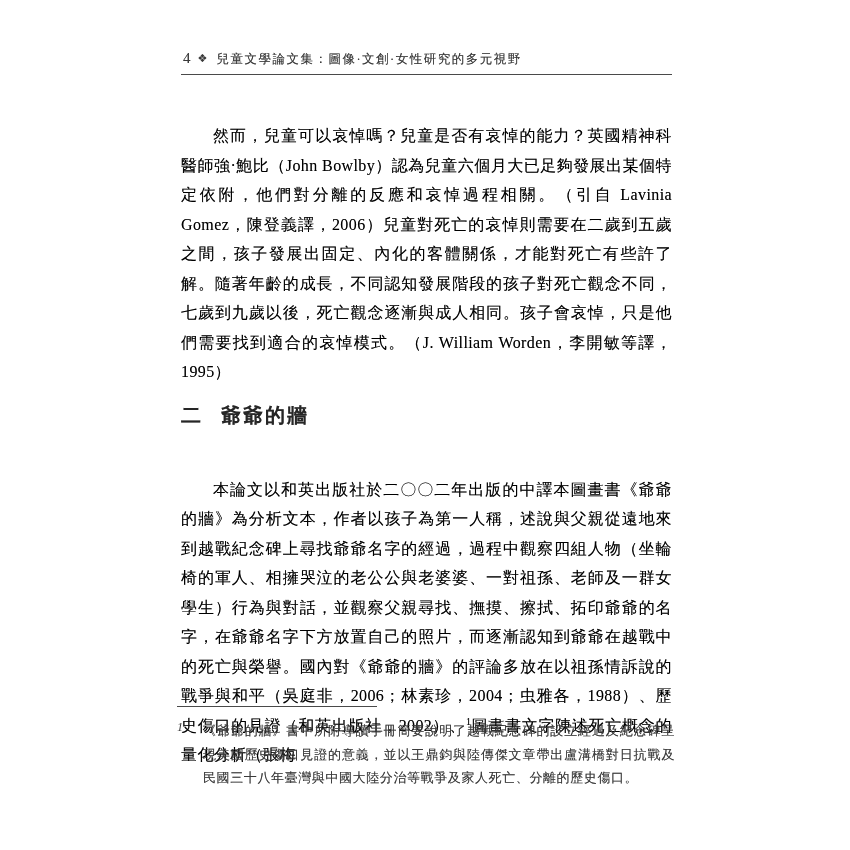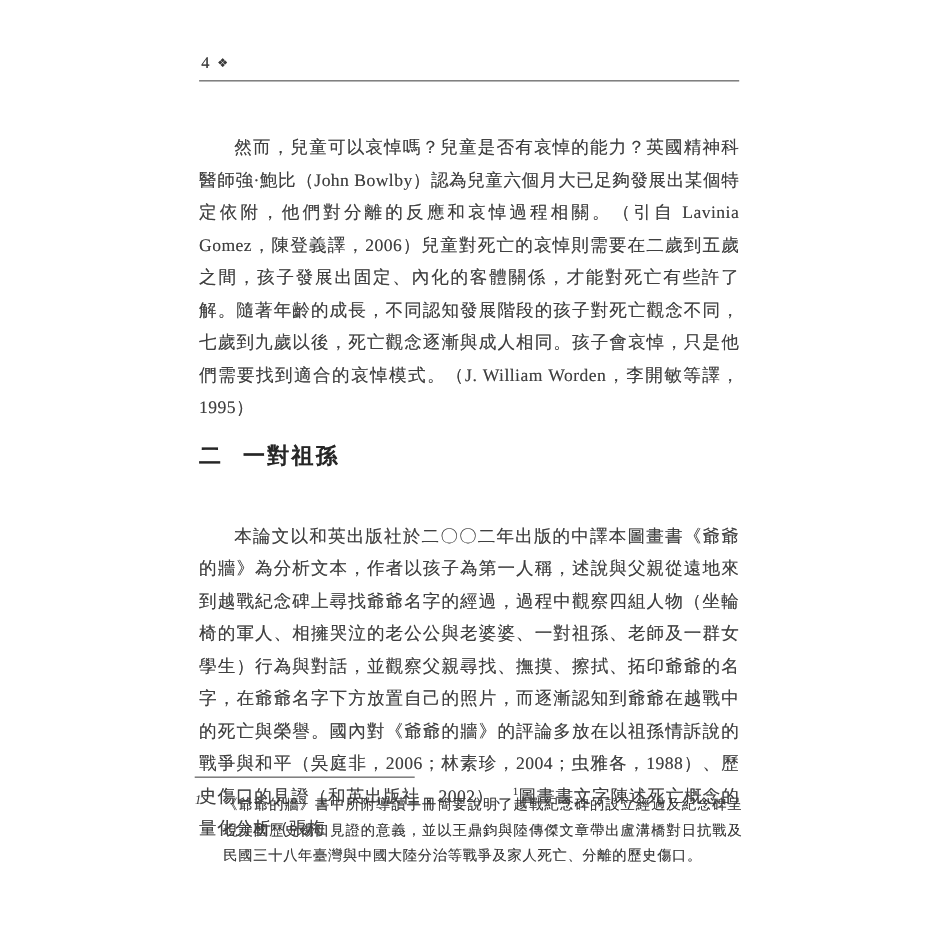--- a/index.html
+++ b/index.html
@@ -57,21 +57,21 @@
   
   .body-text {
     margin-top: 43px;
   }
   .body-para {
     font-size: 16px;
     line-height: 29.5px;
     text-align: justify;
     text-indent: 2em;
     letter-spacing: 0.4px;
-    color: #404040;
+    color: #000000;
     text-shadow: 0 0 0.5px rgba(48,48,48,0.5);
     margin-top: 46px;
   }
 
   .section-heading {
     margin-top: 15px;
     margin-bottom: 34px;
     font-size: 20px;
     font-weight: bold;
     color: #262626;
@@ -122,28 +122,29 @@
 </style>
 </head>
 <body>
 
 <div class="page">
   <div class="content">
 
     <header class="running-head">
       <span class="pagenum">4</span>
       <span class="orn">❖</span>
+      <span class="title">兒童文學論文集：圖像·文創·女性研究的多元視野</span>
     </header>
     <div class="head-rule"></div>
 
     <main class="body-text">
       <p class="body-para">然而，兒童可以哀悼嗎？兒童是否有哀悼的能力？英國精神科醫師強·鮑比（John Bowlby）認為兒童六個月大已足夠發展出某個特定依附，他們對分離的反應和哀悼過程相關。（引自 Lavinia Gomez，陳登義譯，2006）兒童對死亡的哀悼則需要在二歲到五歲之間，孩子發展出固定、內化的客體關係，才能對死亡有些許了解。隨著年齡的成長，不同認知發展階段的孩子對死亡觀念不同，七歲到九歲以後，死亡觀念逐漸與成人相同。孩子會哀悼，只是他們需要找到適合的哀悼模式。（J. William Worden，李開敏等譯，1995）</p>
 
       <h2 class="section-heading">
-        <span class="sec-num">二</span><span>一對祖孫</span>
+        <span class="sec-num">二</span><span>爺爺的牆</span>
       </h2>
 
       <p class="body-para">
         <span>本論文以和英出版社於二〇〇二年出版的中譯本圖畫書《爺爺的牆》為分析文本，作者以孩子為第一人稱，述說與父親從遠地來到越戰紀念碑上尋找爺爺名字的經過，過程中觀察四組人物（坐輪椅的軍人、相擁哭泣的老公公與老婆婆、一對祖孫、老師及一群女學生）行為與對話，並觀察父親尋找、撫摸、擦拭、拓印爺爺的名字，在爺爺名字下方放置自己的照片，而逐漸認知到爺爺在越戰中的死亡與榮譽。國內對《爺爺的牆》的評論多放在以祖孫情訴說的戰爭與和平（吳庭非，2006；林素珍，2004；虫雅各，1988）、歷史傷口的見證（和英出版社，2002）、</span><sup class="fn-ref">1</sup><span>圖畫書文字陳述死亡概念的量化分析（張梅</span>
       </p>
     </main>
   </div>
 
   <footer class="footnote-area">
     <div class="fn-rule"></div>

